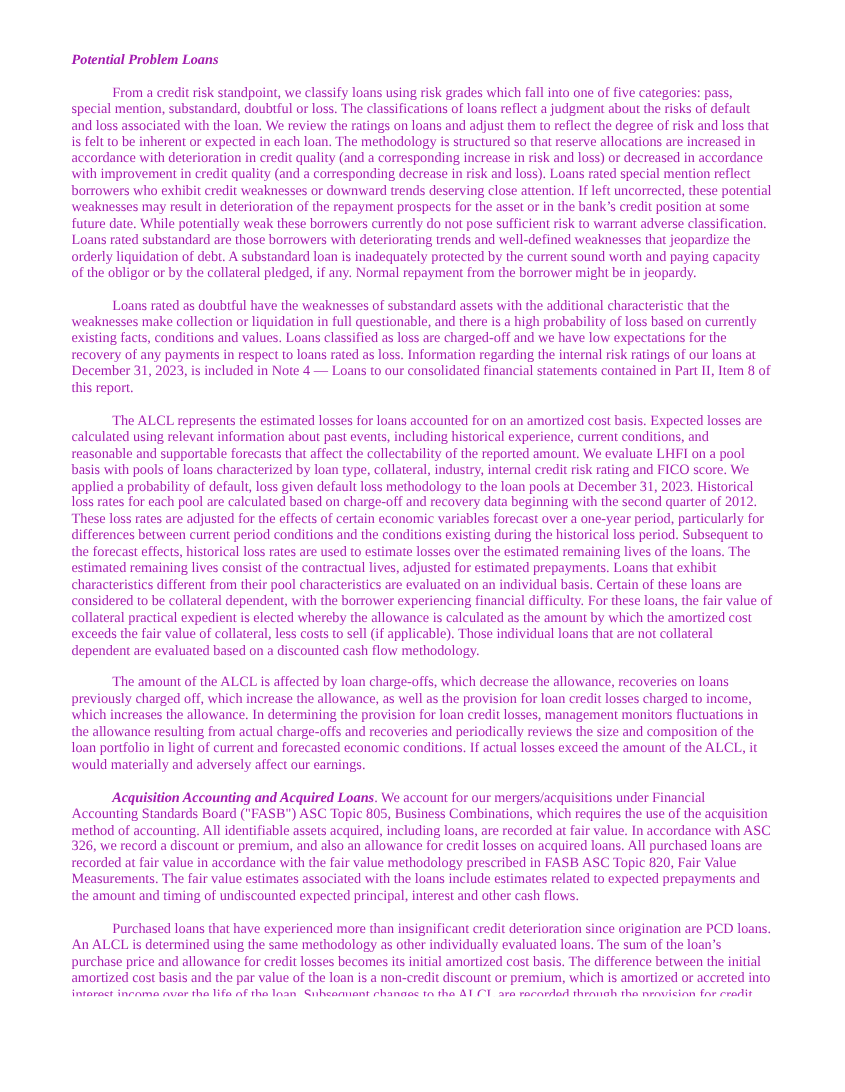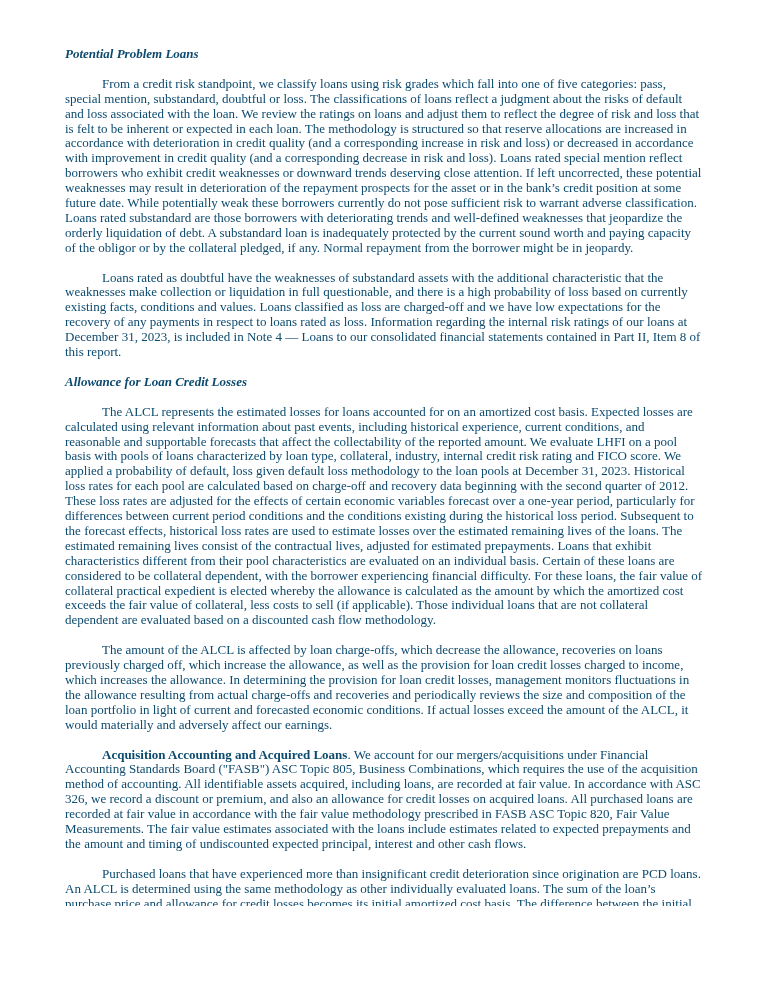--- a/index.html
+++ b/index.html
@@ -6,21 +6,21 @@
     margin: 0;
     padding: 0;
     background: #ffffff;
   }
   .page {
     position: relative;
     width: 768px;
     height: 906px;
     background: #ffffff;
     font-family: "Liberation Serif", serif;
-    color: #0c4a6e;
+    color: #a21caf;
     overflow: hidden;
   }
   .content {
     position: absolute;
     left: 65px;
     top: 47px;
     width: 638px;
   }
   .heading {
     font-size: 13px;
@@ -34,39 +34,38 @@
   }
   .para {
     font-size: 13px;
     line-height: 14.9px;
     margin: 14.9px 0 0 0;
     text-indent: 37px;
     text-align: left;
   }
   .para .n { font-style: normal; font-weight: normal; margin-top: 12px; }
   .para .i { font-weight: normal; }
-  .para .bi { font-weight: bold; }
+  .para .bi { font-style: italic; font-weight: bold; }
   .footer {
     position: absolute;
     top: 943px;
     left: 0;
     width: 100%;
     text-align: center;
     font-size: 13px;
     line-height: 14.9px;
   }
 </style>
 </head>
 <body>
 
 <div class="page">
   <div class="content">
       <h3 class="heading"><span class="bi">Potential Problem Loans</span></h3>
       <p class="para"><span class="n">From a credit risk standpoint, we classify loans using risk grades which fall into one of five categories: pass, special mention, substandard, doubtful or loss. The classifications of loans reflect a judgment about the risks of default and loss associated with the loan. We review the ratings on loans and adjust them to reflect the degree of risk and loss that is felt to be inherent or expected in each loan. The methodology is structured so that reserve allocations are increased in accordance with deterioration in credit quality (and a corresponding increase in risk and loss) or decreased in accordance with improvement in credit quality (and a corresponding decrease in risk and loss). Loans rated special mention reflect borrowers who exhibit credit weaknesses or downward trends deserving close attention. If left uncorrected, these potential weaknesses may result in deterioration of the repayment prospects for the asset or in the bank’s credit position at some future date. While potentially weak these borrowers currently do not pose sufficient risk to warrant adverse classification. Loans rated substandard are those borrowers with deteriorating trends and well-defined weaknesses that jeopardize the orderly liquidation of debt. A substandard loan is inadequately protected by the current sound worth and paying capacity of the obligor or by the collateral pledged, if any. Normal repayment from the borrower might be in jeopardy.</span></p>
       <p class="para"><span class="n">Loans rated as doubtful have the weaknesses of substandard assets with the additional characteristic that the weaknesses make collection or liquidation in full questionable, and there is a high probability of loss based on currently existing facts, conditions and values. Loans classified as loss are charged-off and we have low expectations for the recovery of any payments in respect to loans rated as loss. Information regarding the internal risk ratings of our loans at December 31, 2023, is included in </span><span class="i">Note 4 — Loans</span><span class="n"> to our consolidated financial statements contained in Part II, Item 8 of this report.</span></p>
-      <h3 class="heading"><span class="bi">Allowance for Loan Credit Losses</span></h3>
       <p class="para"><span class="n">The ALCL represents the estimated losses for loans accounted for on an amortized cost basis. Expected losses are calculated using relevant information about past events, including historical experience, current conditions, and reasonable and supportable forecasts that affect the collectability of the reported amount. We evaluate LHFI on a pool basis with pools of loans characterized by loan type, collateral, industry, internal credit risk rating and FICO score. We applied a probability of default, loss given default loss methodology to the loan pools at December 31, 2023. Historical loss rates for each pool are calculated based on charge-off and recovery data beginning with the second quarter of 2012. These loss rates are adjusted for the effects of certain economic variables forecast over a one-year period, particularly for differences between current period conditions and the conditions existing during the historical loss period. Subsequent to the forecast effects, historical loss rates are used to estimate losses over the estimated remaining lives of the loans. The estimated remaining lives consist of the contractual lives, adjusted for estimated prepayments. Loans that exhibit characteristics different from their pool characteristics are evaluated on an individual basis. Certain of these loans are considered to be collateral dependent, with the borrower experiencing financial difficulty. For these loans, the fair value of collateral practical expedient is elected whereby the allowance is calculated as the amount by which the amortized cost exceeds the fair value of collateral, less costs to sell (if applicable). Those individual loans that are not collateral dependent are evaluated based on a discounted cash flow methodology.</span></p>
       <p class="para"><span class="n">The amount of the ALCL is affected by loan charge-offs, which decrease the allowance, recoveries on loans previously charged off, which increase the allowance, as well as the provision for loan credit losses charged to income, which increases the allowance. In determining the provision for loan credit losses, management monitors fluctuations in the allowance resulting from actual charge-offs and recoveries and periodically reviews the size and composition of the loan portfolio in light of current and forecasted economic conditions. If actual losses exceed the amount of the ALCL, it would materially and adversely affect our earnings.</span></p>
       <p class="para"><span class="bi">Acquisition Accounting and Acquired Loans</span><span class="n">. We account for our mergers/acquisitions under Financial Accounting Standards Board ("FASB") </span><span class="i">ASC Topic 805, Business Combinations</span><span class="n">, which requires the use of the acquisition method of accounting. All identifiable assets acquired, including loans, are recorded at fair value. In accordance with ASC 326, we record a discount or premium, and also an allowance for credit losses on acquired loans. All purchased loans are recorded at fair value in accordance with the fair value methodology prescribed in FASB </span><span class="i">ASC Topic 820, Fair Value Measurements</span><span class="n">. The fair value estimates associated with the loans include estimates related to expected prepayments and the amount and timing of undiscounted expected principal, interest and other cash flows.</span></p>
       <p class="para"><span class="n">Purchased loans that have experienced more than insignificant credit deterioration since origination are PCD loans. An ALCL is determined using the same methodology as other individually evaluated loans. The sum of the loan’s purchase price and allowance for credit losses becomes its initial amortized cost basis. The difference between the initial amortized cost basis and the par value of the loan is a non-credit discount or premium, which is amortized or accreted into interest income over the life of the loan. Subsequent changes to the ALCL are recorded through the provision for credit losses.</span></p>
     </div>
   <div class="footer">65</div>
 </div>
 
 </body></html>

